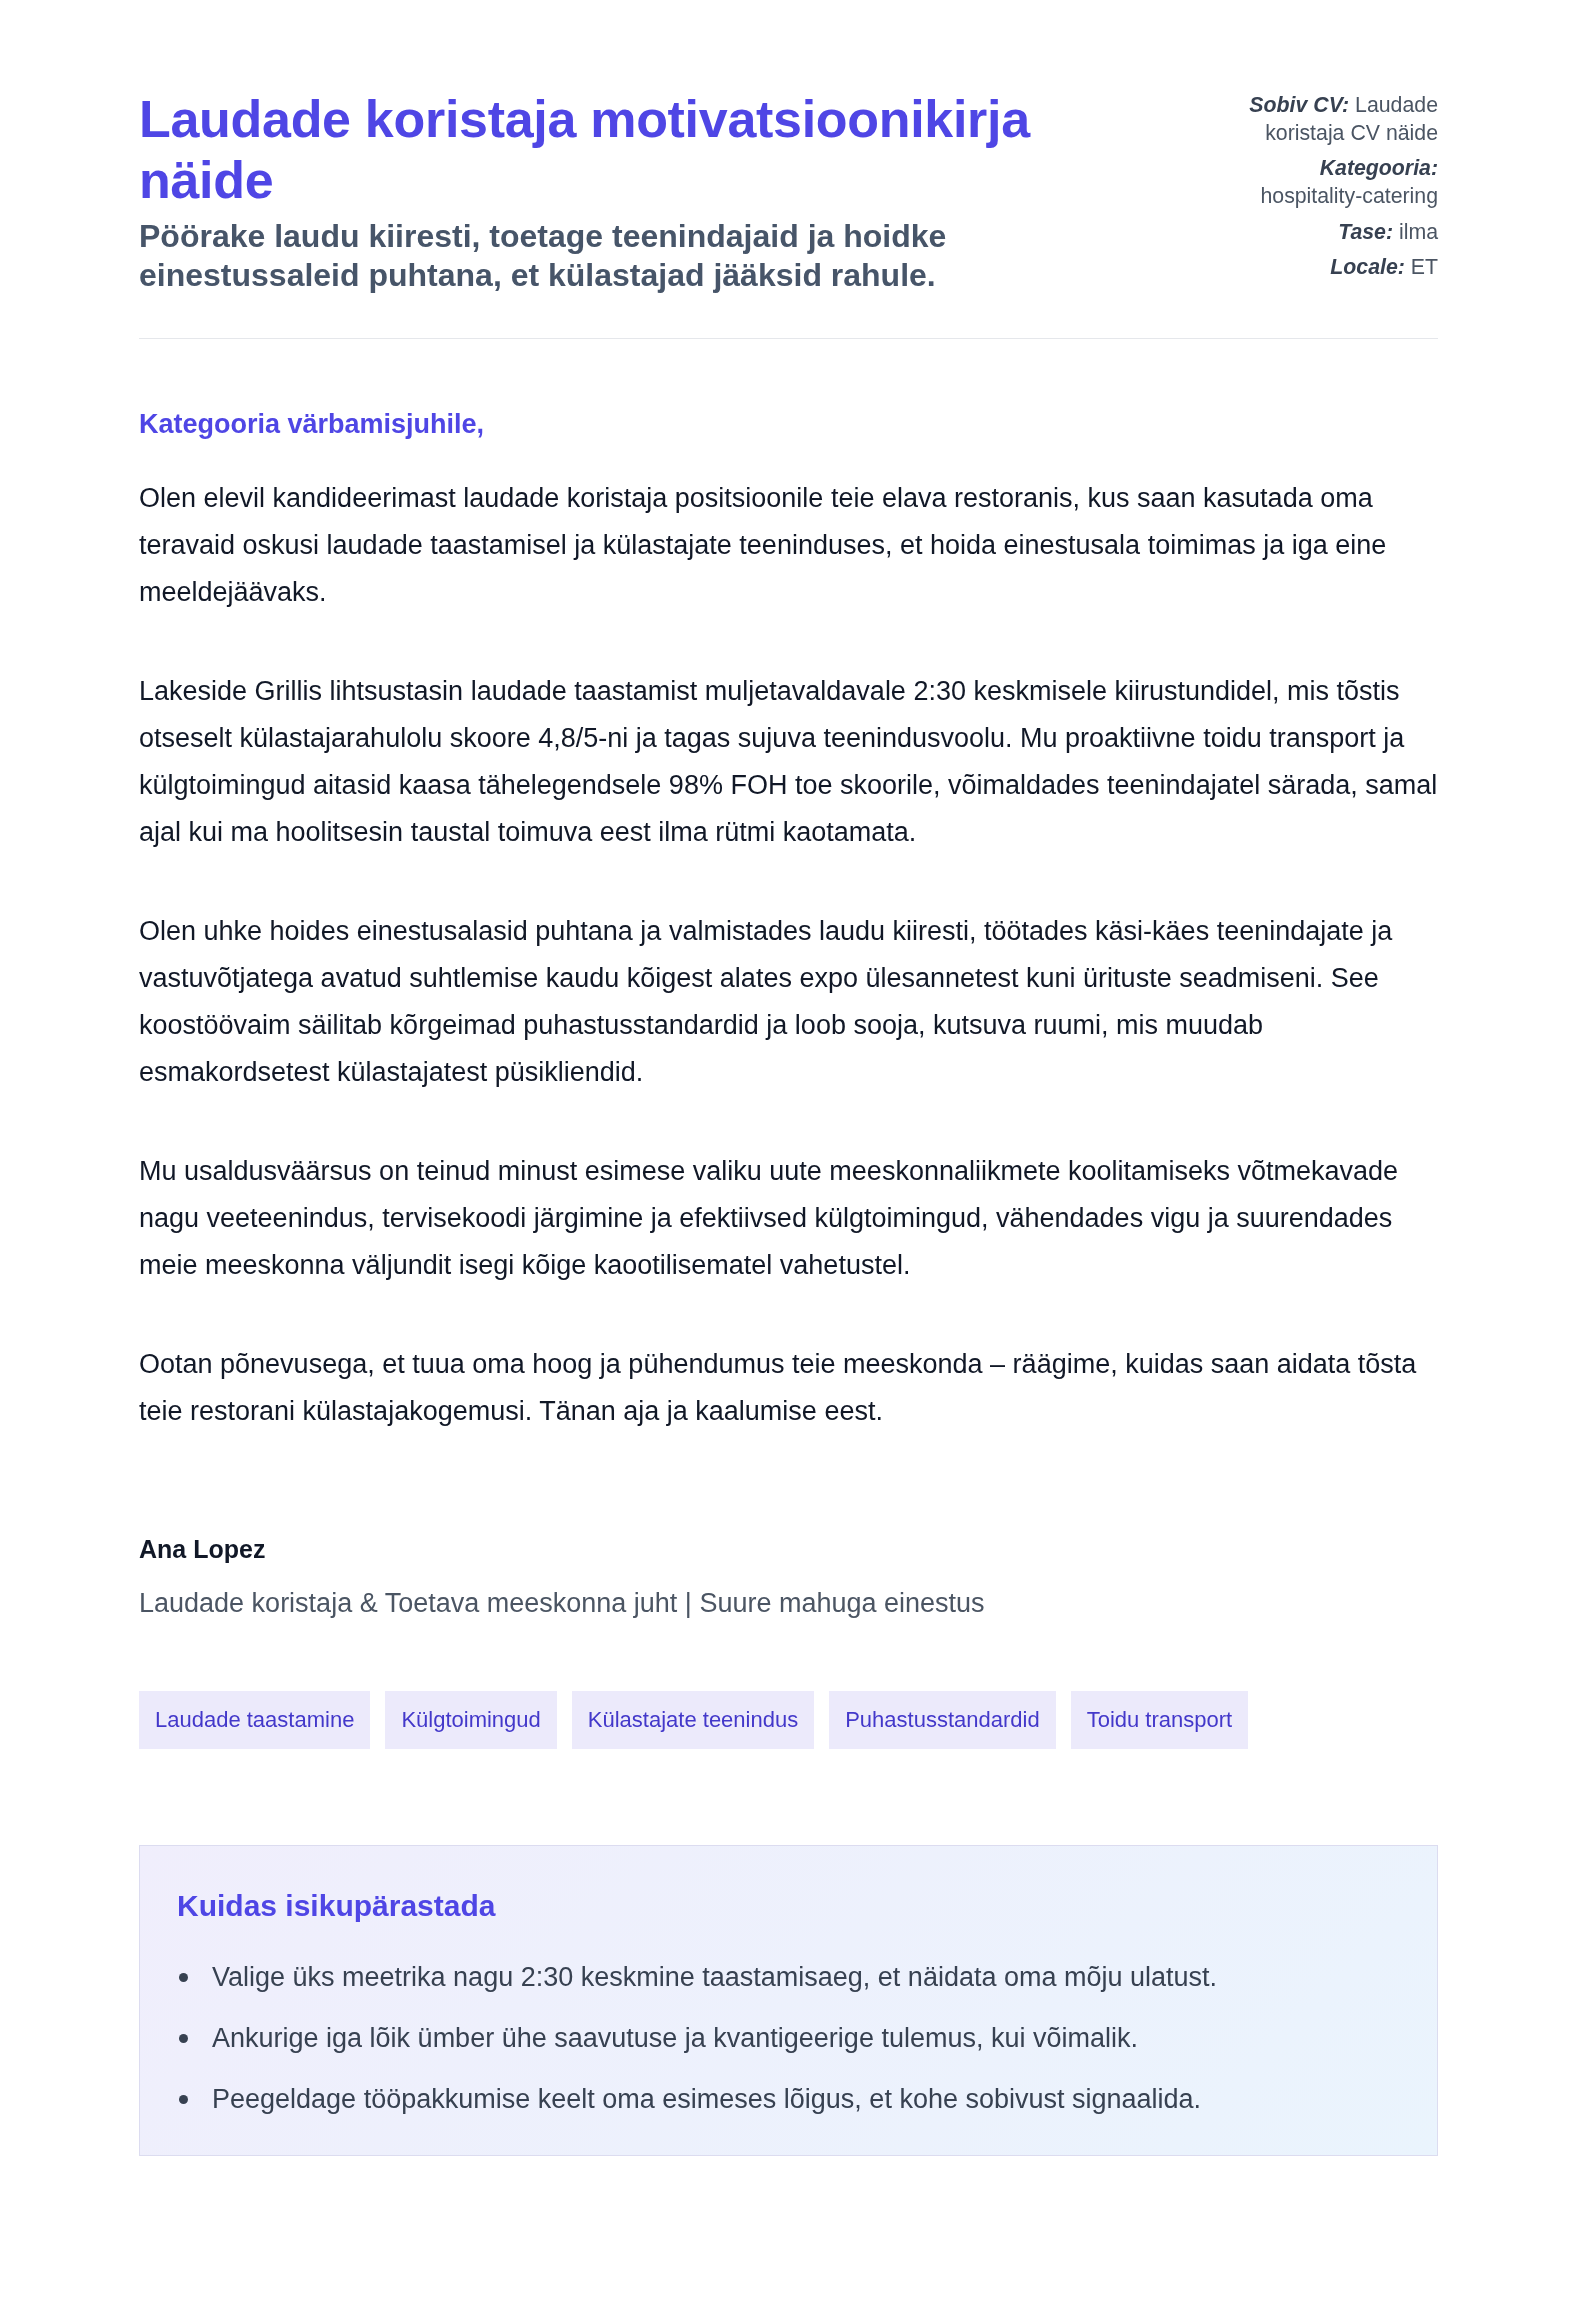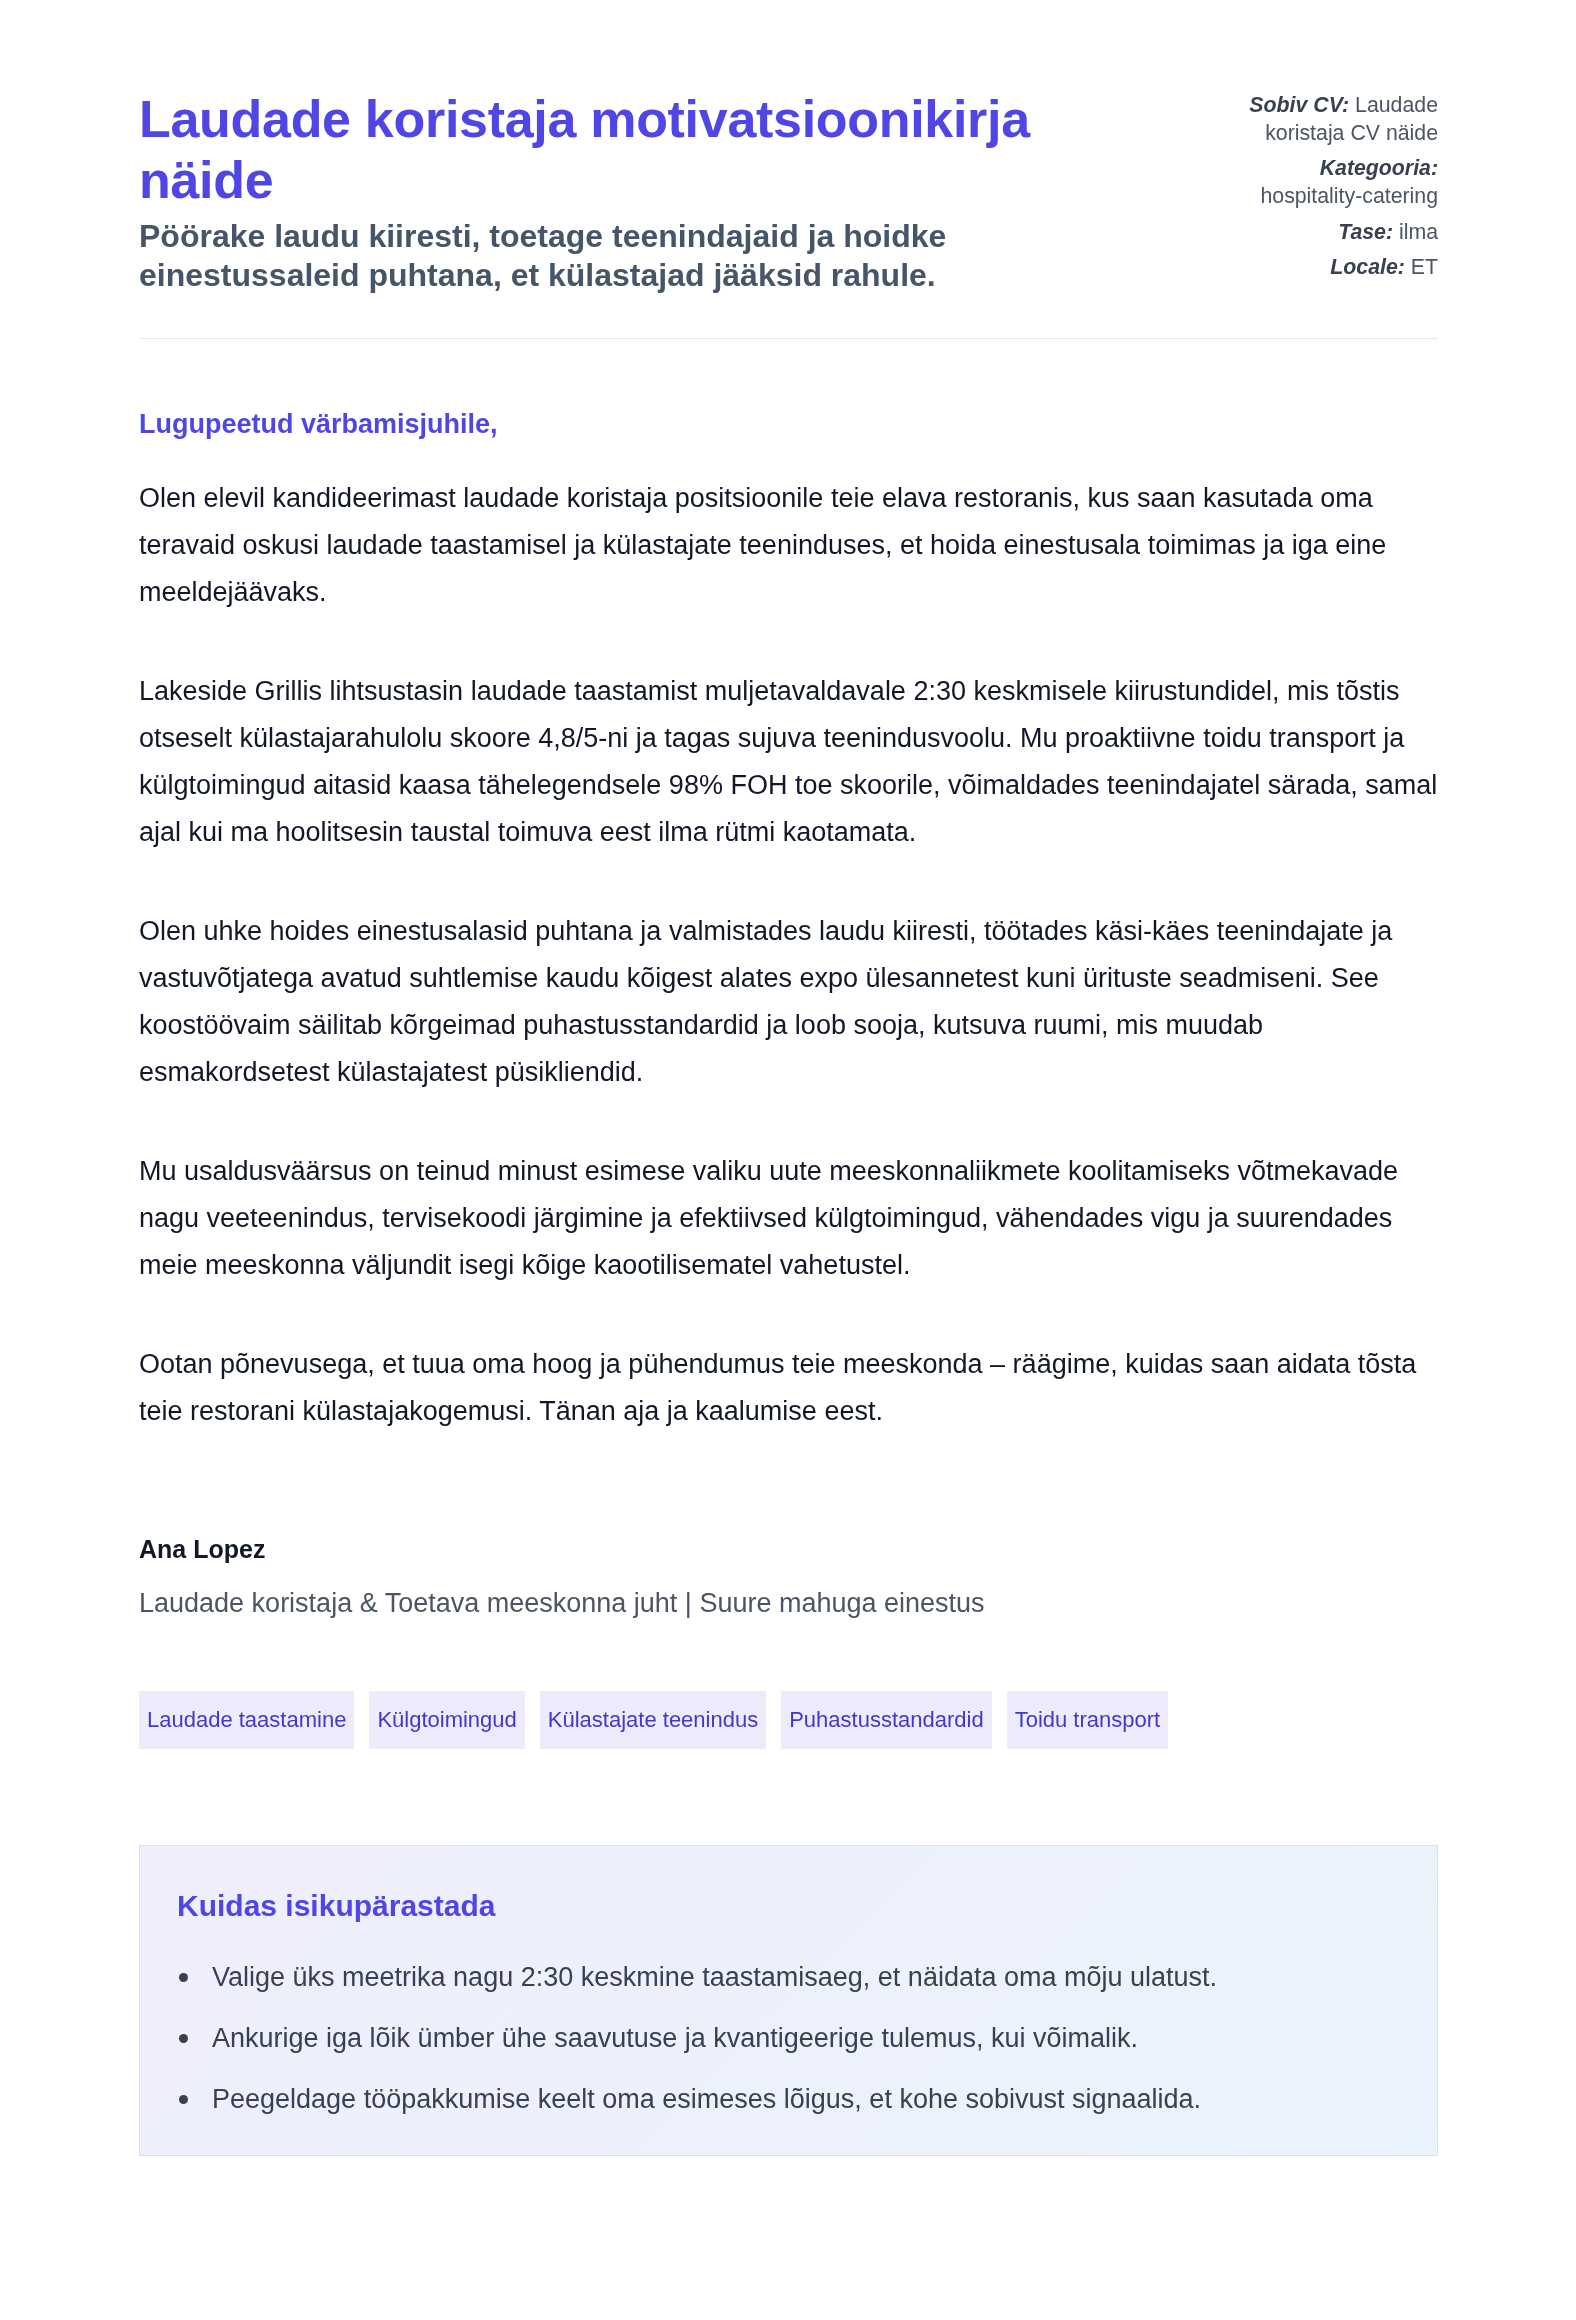--- a/index.html
+++ b/index.html
@@ -35,21 +35,21 @@
     margin: 32px 0 0 0; font-size: 27px; line-height: 47px; color: #111827;
   }
   .para + .para { margin-top: 52px; }
 
   .sig-name { margin: 96px 0 0 0; font-weight: 700; font-size: 25px; line-height: 37px; color: #111827; }
   .sig-role { margin: 16.7px 0 0 0; font-size: 27px; line-height: 37px; color: #4b5563; }
 
   .tags { display: flex; gap: 15px; margin-top: 69px; flex-wrap: wrap; }
   .tag {
     background: #eceafb; color: #4338ca; font-size: 22px; line-height: 30px;
-    padding: 14px 8px; font-weight: 500;
+    padding: 14px 16px; font-weight: 500;
   }
 
   .tips {
     margin-top: 96px; border: 1.9px solid #dcdcf0;
     background: linear-gradient(135deg, #f0eefc 0%, #eaf4fd 100%);
     padding: 41px 37px 37px 37px;
   }
   .tips-title { margin: 0; color: #4f46e5; font-weight: 700; font-size: 30px; line-height: 37px; }
   .tips-list { list-style: none; margin: 35px 0 0 0; padding: 0; }
   .tips-item {
@@ -88,21 +88,21 @@
       <div class="meta-row">
         <span class="meta-key">Locale:</span>
         <span>ET</span>
       </div>
     </div>
   </header>
 
   <div class="divider"></div>
 
   <section>
-    <p class="salutation">Lugupeetud värbamisjuhile,</p>
+    <p class="salutation">Kategooria värbamisjuhile,</p>
     <p class="para">Olen elevil kandideerimast laudade koristaja positsioonile teie elava restoranis, kus saan kasutada oma teravaid oskusi laudade taastamisel ja külastajate teeninduses, et hoida einestusala toimimas ja iga eine meeldejäävaks.</p>
     <p class="para">Lakeside Grillis lihtsustasin laudade taastamist muljetavaldavale 2:30 keskmisele kiirustundidel, mis tõstis otseselt külastajarahulolu skoore 4,8/5-ni ja tagas sujuva teenindusvoolu. Mu proaktiivne toidu transport ja külgtoimingud aitasid kaasa tähelegendsele 98% FOH toe skoorile, võimaldades teenindajatel särada, samal ajal kui ma hoolitsesin taustal toimuva eest ilma rütmi kaotamata.</p>
     <p class="para">Olen uhke hoides einestusalasid puhtana ja valmistades laudu kiiresti, töötades käsi-käes teenindajate ja vastuvõtjatega avatud suhtlemise kaudu kõigest alates expo ülesannetest kuni ürituste seadmiseni. See koostöövaim säilitab kõrgeimad puhastusstandardid ja loob sooja, kutsuva ruumi, mis muudab esmakordsetest külastajatest püsikliendid.</p>
     <p class="para">Mu usaldusväärsus on teinud minust esimese valiku uute meeskonnaliikmete koolitamiseks võtmekavade nagu veeteenindus, tervisekoodi järgimine ja efektiivsed külgtoimingud, vähendades vigu ja suurendades meie meeskonna väljundit isegi kõige kaootilisematel vahetustel.</p>
     <p class="para">Ootan põnevusega, et tuua oma hoog ja pühendumus teie meeskonda – räägime, kuidas saan aidata tõsta teie restorani külastajakogemusi. Tänan aja ja kaalumise eest.</p>
 
     <p class="sig-name">Ana Lopez</p>
     <p class="sig-role">Laudade koristaja &amp; Toetava meeskonna juht | Suure mahuga einestus</p>
   </section>
 

